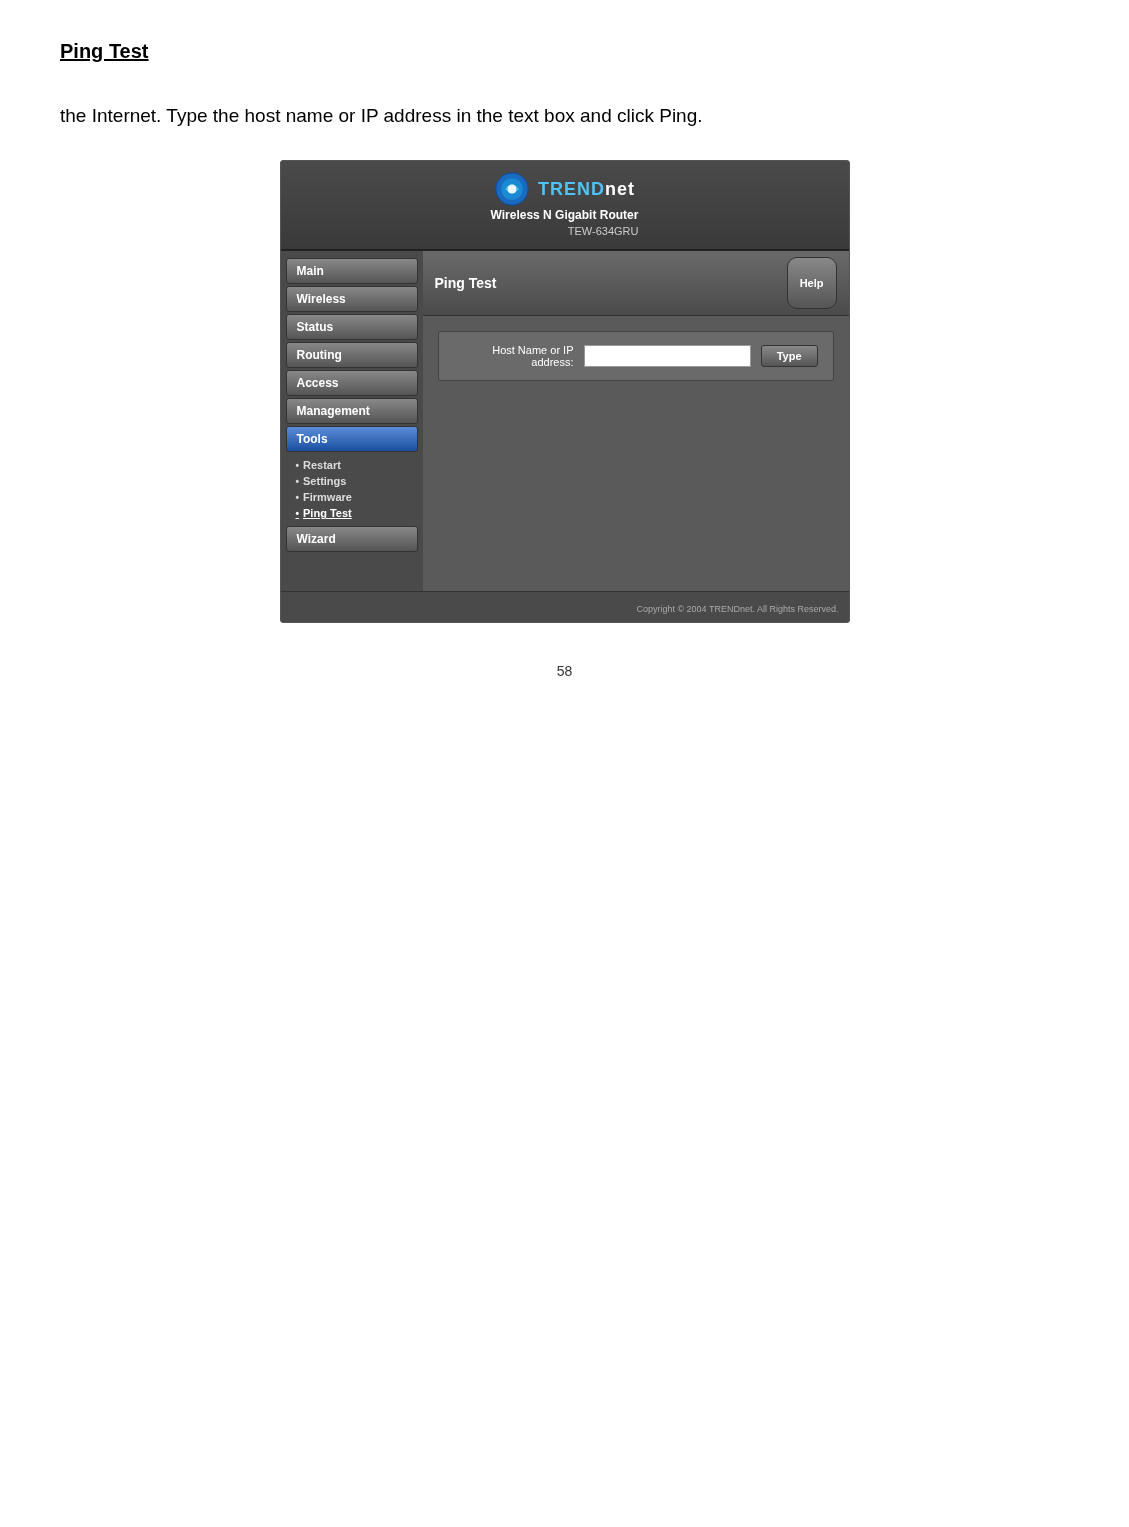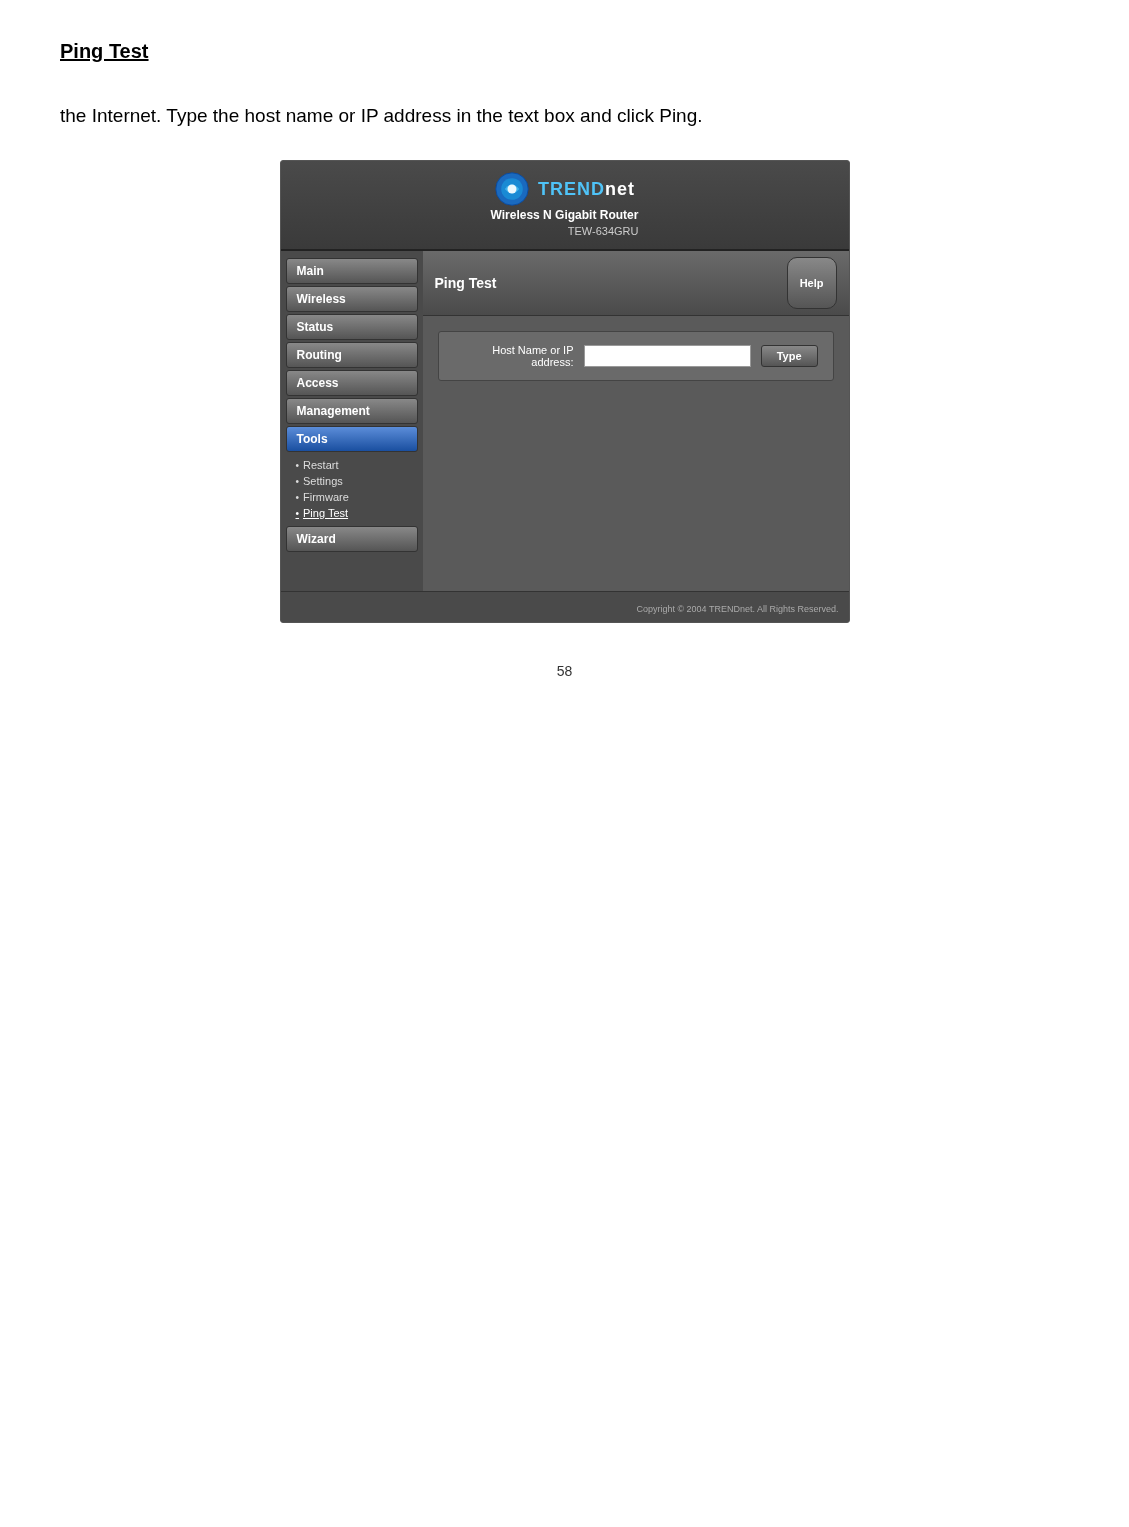--- a/index.html
+++ b/index.html
@@ -96,20 +96,21 @@
       border: 1px solid #333;
     }
 
     .sidebar-item.active {
       background: linear-gradient(180deg, #5b8dd9 0%, #1a4fa0 100%);
     }
 
     .sidebar-sub {
       padding: 3px 10px;
       margin: 1px 5px;
+      font-weight: bold;
     }
 
     .sidebar-sub-item {
       display: flex;
       align-items: center;
       gap: 4px;
       font-size: 11px;
       color: #ddd;
       cursor: pointer;
       padding: 2px 0;

